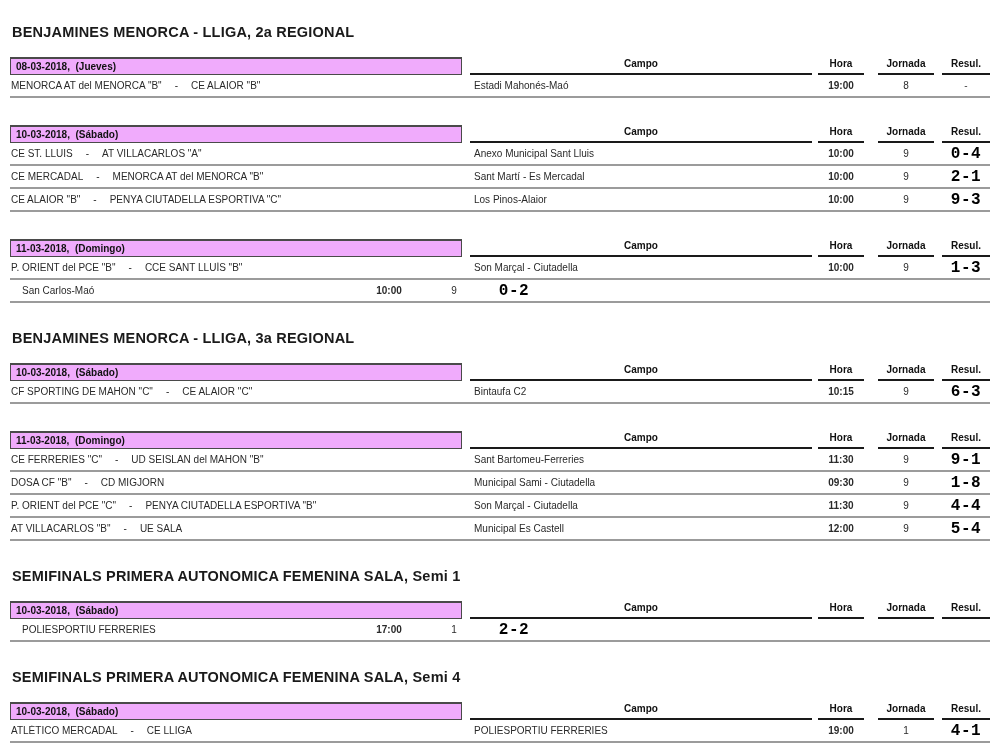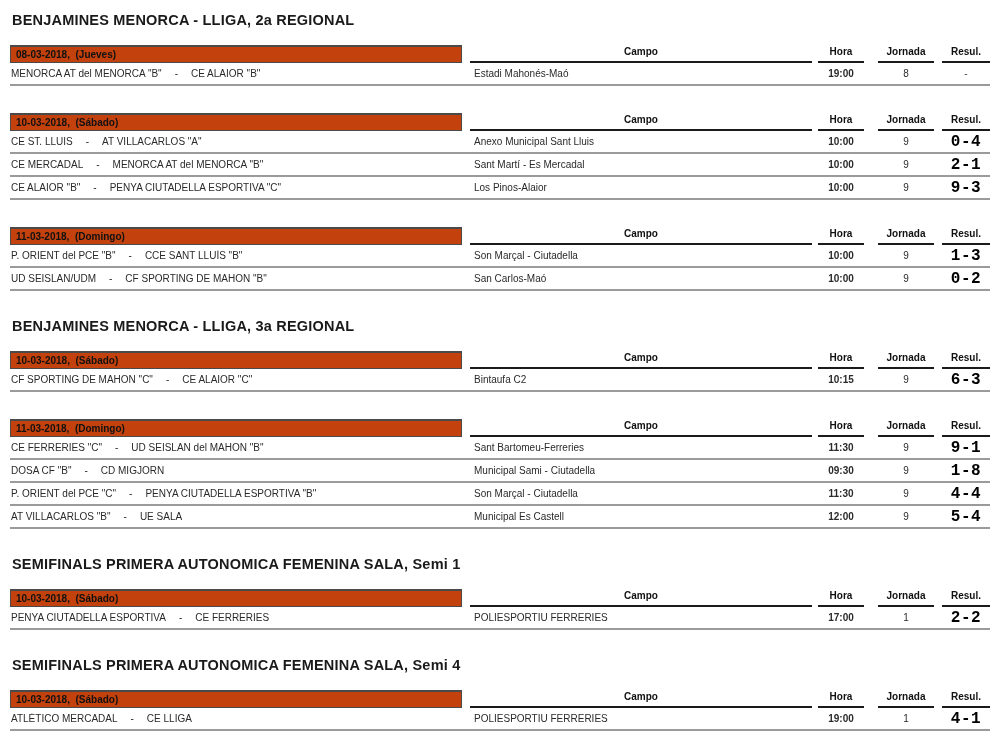--- a/index.html
+++ b/index.html
@@ -3,36 +3,36 @@
 <meta charset="utf-8">
 <style>
   * { margin: 0; padding: 0; box-sizing: border-box; }
   html, body { background: #ffffff; }
   body {
     width: 1000px; height: 753px;
     font-family: "Liberation Sans", sans-serif;
     color: #222222;
     overflow: hidden;
   }
-  .doc { padding: 12px 10px 0 10px; width: 1000px; }
+  .doc { padding: 24px 10px 0 10px; width: 1000px; }
 
   .competition { margin-bottom: 12px; }
   .competition-title {
     font-size: 14.5px; font-weight: bold; color: #1a1a1a;
     letter-spacing: 0.2px;
     margin: 0 2px 17px 2px;
   }
 
   .section { margin-bottom: 27px; }
 
   
   .hdr-row { display: flex; align-items: stretch; height: 18px; }
   .date-box {
     width: 452px; height: 18px;
-    background: #c2410c;
+    background: #f0abfc;
     border: 1px solid #4a4a4a;
     border-top-width: 2px;
     font-size: 10px; font-weight: bold; color: #111;
     line-height: 15px; padding-left: 5px;
     white-space: pre;
   }
   .col-head {
     font-size: 10px; font-weight: bold; color: #111;
     text-align: center; line-height: 14px;
     border-bottom: 2px solid #1a1a1a;
@@ -134,21 +134,20 @@
     <div>
   <div class="match-row">
     <div class="m-teams"><span>P. ORIENT del PCE "B"</span><span class="team-sep">-</span><span>CCE SANT LLUÍS "B"</span></div>
     <div class="m-campo">Son Marçal - Ciutadella</div>
     <div class="m-hora">10:00</div>
     <div class="m-jornada">9</div>
     <div class="m-resul score">1-3</div>
   </div>
 
   <div class="match-row">
-    <div class="m-teams"><span>UD SEISLAN/UDM</span><span class="team-sep">-</span><span>CF SPORTING DE MAHON "B"</span></div>
     <div class="m-campo">San Carlos-Maó</div>
     <div class="m-hora">10:00</div>
     <div class="m-jornada">9</div>
     <div class="m-resul score">0-2</div>
   </div>
 </div>
   </div>
 </div>
   </div>
 
@@ -225,21 +224,20 @@
   <div class="section">
     <div class="hdr-row">
       <div class="date-box">10-03-2018,  (Sábado)</div>
       <div class="col-head c-campo">Campo</div>
       <div class="col-head c-hora">Hora</div>
       <div class="col-head c-jornada">Jornada</div>
       <div class="col-head c-resul">Resul.</div>
     </div>
     <div>
   <div class="match-row">
-    <div class="m-teams"><span>PENYA CIUTADELLA ESPORTIVA</span><span class="team-sep">-</span><span>CE FERRERIES</span></div>
     <div class="m-campo">POLIESPORTIU FERRERIES</div>
     <div class="m-hora">17:00</div>
     <div class="m-jornada">1</div>
     <div class="m-resul score">2-2</div>
   </div>
 </div>
   </div>
 </div>
   </div>
 

